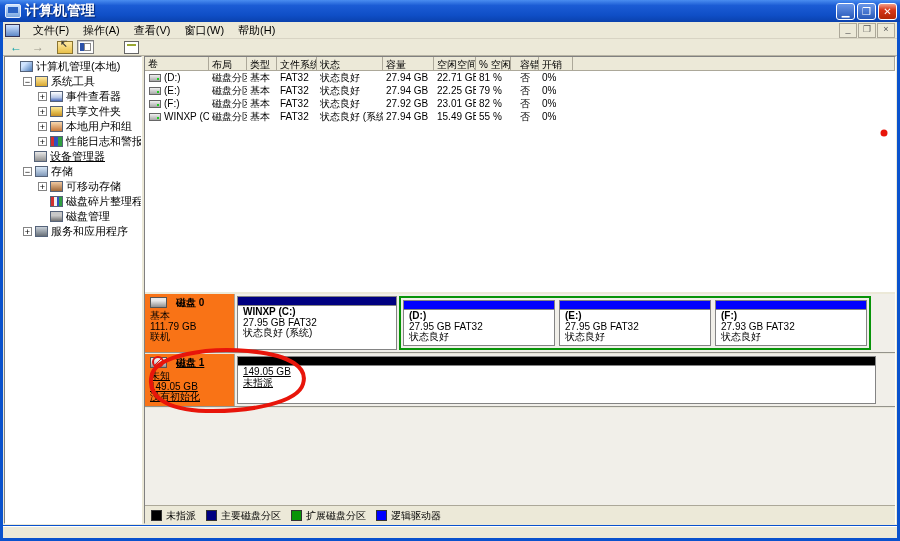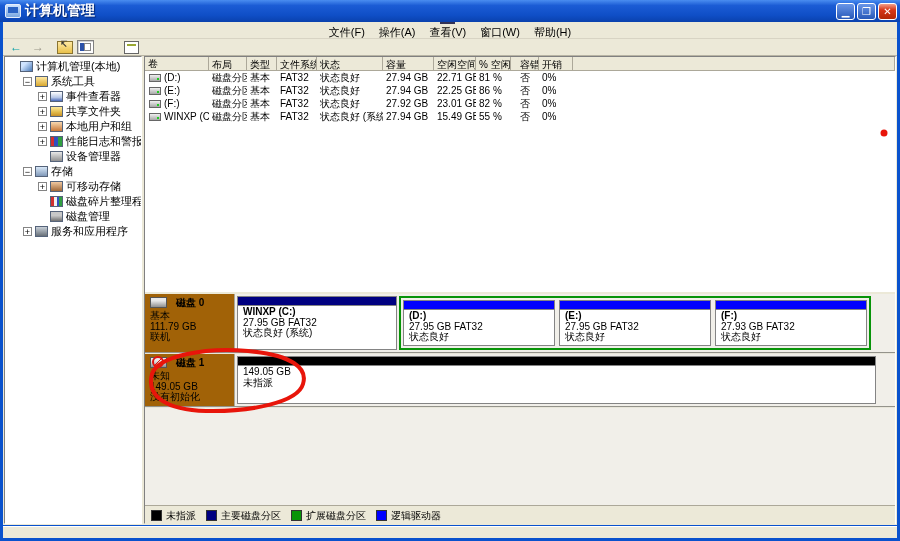--- a/index.html
+++ b/index.html
@@ -19,21 +19,21 @@
     background:linear-gradient(#cfe3ff,#7aa7e0);border:1px solid #e7eefb;border-radius:2px;position:relative;}
   .app-icon:after{content:"";position:absolute;left:2px;top:2px;right:2px;bottom:4px;background:#2b63c4;}
   .title-text{color:#fff;font-weight:bold;font-size:14px;text-shadow:1px 1px 1px #00226a;}
   .win-btns{margin-left:auto;display:flex;gap:2px;}
   .wbtn{width:19px;height:17px;border:1px solid #fff;border-radius:3px;box-sizing:border-box;
     display:flex;align-items:center;justify-content:center;color:#fff;font-size:10px;font-weight:bold;
     background:linear-gradient(#6a96e8,#2758b8);}
   .wbtn.close{background:linear-gradient(#f2a08c,#d63516 40%,#b22706);}
   .menubar{
     position:absolute;left:3px;top:22px;width:894px;height:17px;background:#ece9d8;
-    display:flex;align-items:center;border-bottom:1px solid #d8d4c4;padding:0 2px;box-sizing:border-box;flex-direction:column;
+    display:flex;align-items:center;border-bottom:1px solid #d8d4c4;padding:0 2px;box-sizing:border-box;
   }
   .mdi-icon{width:13px;height:11px;margin-right:6px;background:linear-gradient(#cfe3ff,#5f89c8);border:1px solid #335;}
   .menu-item{padding:1px 7px;cursor:default;}
   .mdi-btns{margin-left:auto;display:flex;gap:1px;}
   .mbtn{width:16px;height:13px;border:1px solid #aca899;background:#ece9d8;color:#555;
     font-size:9px;line-height:11px;text-align:center;}
   .toolbar{
     position:absolute;left:3px;top:39px;width:894px;height:17px;background:#ece9d8;
     display:flex;align-items:center;gap:4px;padding:0 4px;box-sizing:border-box;
     border-bottom:1px solid #b8b4a4;
@@ -94,23 +94,23 @@
   .vtc:nth-child(10){width:34px;}
   .vtc:nth-child(11){flex:1;}
   .vol-icon{width:12px;height:8px;background:linear-gradient(#f0f0f0,#a8a8a8);border:1px solid #666;
     box-sizing:border-box;margin:0 3px 0 1px;flex:none;position:relative;}
   .vol-icon:after{content:"";position:absolute;right:1px;bottom:1px;width:2px;height:2px;background:#2c2;}
   .splitter{position:absolute;left:0;top:234px;width:750px;height:3px;background:#ece9d8;border-top:1px solid #fff;}
   
   .graph{position:absolute;left:0;top:237px;width:750px;height:211px;overflow:hidden;background:#f1efe9;}
   .disk-row{display:flex;border-bottom:2px groove #e8e6da;}
   .dr-0{height:58px;}
-  .dr-1{height:52px;}
+  .dr-1{height:52px;text-decoration:underline;}
   .dr-2{height:64px;border-bottom:none;}
-  .disk-card{width:90px;flex:none;background:#a16207;border-right:1px solid #aca899;
+  .disk-card{width:90px;flex:none;background:#f97316;border-right:1px solid #aca899;
     padding:3px 0 0 5px;box-sizing:border-box;font-size:10px;line-height:10px;}
   .disk-card .head{display:flex;align-items:center;margin-bottom:3px;font-weight:bold;}
   .disk-card .line{line-height:10.5px;min-height:10px;}
   .di{width:17px;height:11px;margin-right:9px;flex:none;position:relative;}
   .i-disk,.i-disk-blocked{background:linear-gradient(#e8e8e8 30%,#909090);border:1px solid #555;box-sizing:border-box;}
   .i-disk-blocked:after{content:"";position:absolute;left:1px;top:-2px;width:8px;height:8px;border:2px solid #e01010;
     border-radius:50%;background:linear-gradient(135deg,transparent 44%,#e01010 44%,#e01010 56%,transparent 56%);}
   .i-cdrom{border:1px solid #555;border-radius:2px;background:linear-gradient(#f8f8e8,#b0a878);box-sizing:border-box;}
   .i-cdrom:after{content:"";position:absolute;left:5px;top:2px;width:5px;height:5px;border-radius:50%;border:1px solid #777;background:#ddd;}
   .disk-bar{flex:1;display:flex;align-items:stretch;padding:2px 15px 2px 2px;gap:2px;box-sizing:border-box;}
@@ -193,21 +193,21 @@
       <div class="tree-row" style="padding-left: 33px;">
         <span class="expander">+</span>
         <span class="ti i-local-users"></span>
         <span class="tree-label">本地用户和组</span>
       </div>
       <div class="tree-row" style="padding-left: 33px;">
         <span class="expander">+</span>
         <span class="ti i-performance"></span>
         <span class="tree-label">性能日志和警报</span>
       </div>
-      <div class="tree-row" style="padding-left: 33px;">
+      <div class="tree-row" style="padding-left: 17px; text-decoration: underline;">
         <span class="exp-spacer"></span>
         <span class="ti i-device-manager"></span>
         <span class="tree-label">设备管理器</span>
       </div>
       <div class="tree-row" style="padding-left: 18px;">
         <span class="expander">−</span>
         <span class="ti i-storage"></span>
         <span class="tree-label">存储</span>
       </div>
       <div class="tree-row" style="padding-left: 33px;">
@@ -267,21 +267,21 @@
             <span class="vtc">
               <span class="vol-icon"></span>
               <span>(E:)</span>
             </span>
             <span class="vtc">磁盘分区</span>
             <span class="vtc">基本</span>
             <span class="vtc">FAT32</span>
             <span class="vtc">状态良好</span>
             <span class="vtc">27.94 GB</span>
             <span class="vtc">22.25 GB</span>
-            <span class="vtc">86 %</span>
+            <span class="vtc">79 %</span>
             <span class="vtc">否</span>
             <span class="vtc">0%</span>
             <span class="vtc"></span>
           </div>
           <div class="vt-row">
             <span class="vtc">
               <span class="vol-icon"></span>
               <span>(F:)</span>
             </span>
             <span class="vtc">磁盘分区</span>

